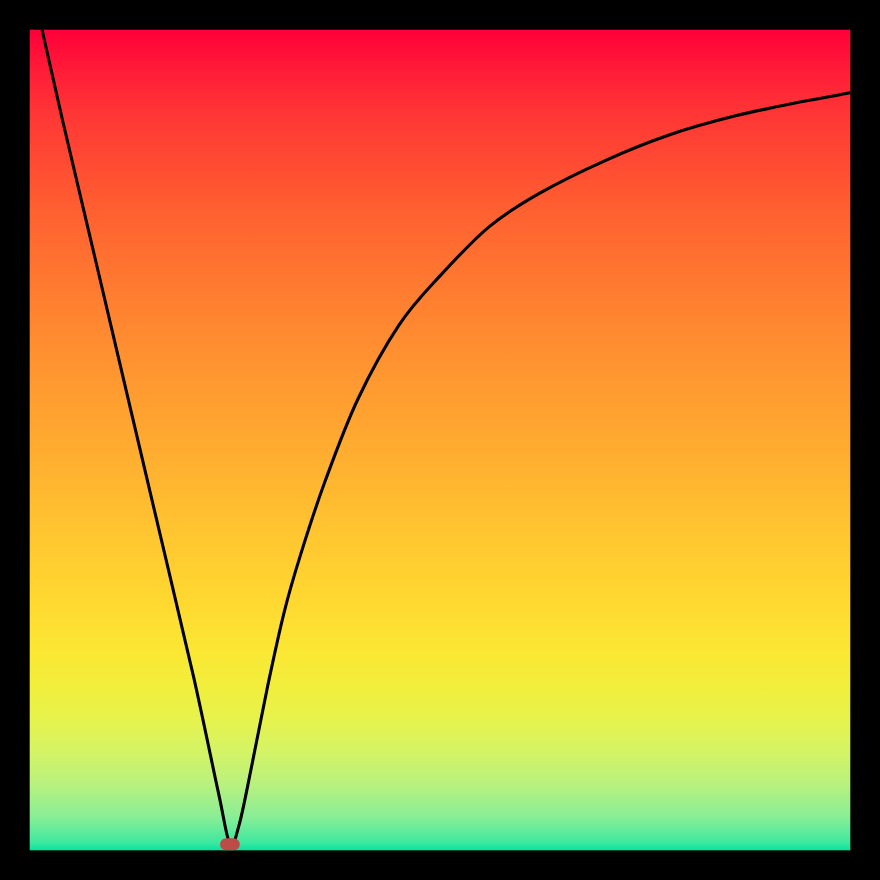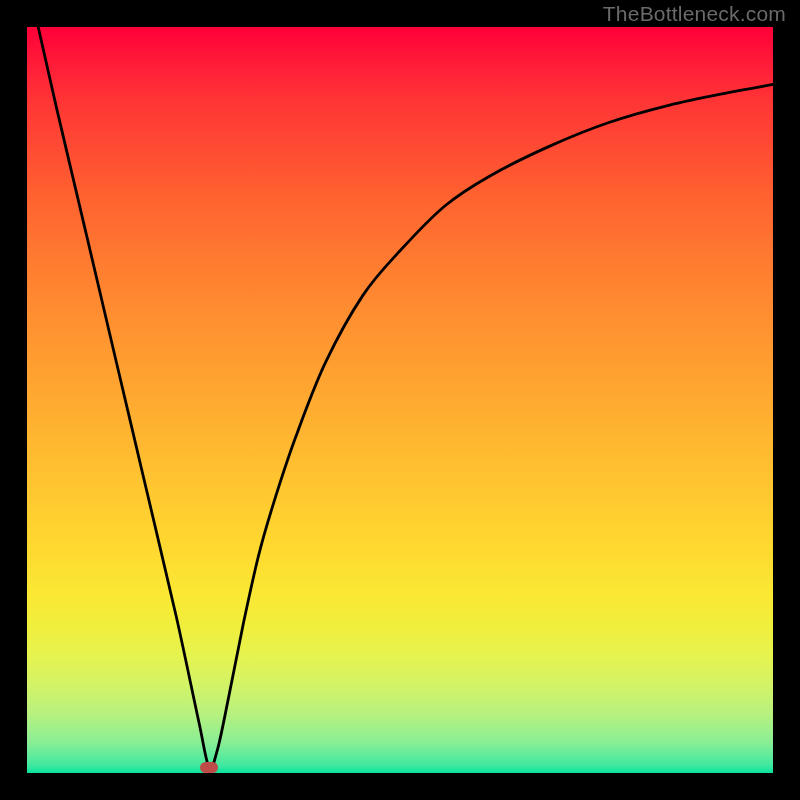--- a/index.html
+++ b/index.html
@@ -74,21 +74,20 @@
     width: 18px;
     height: 11px;
     border-radius: 6px;
     background: #bd4c49;
   }
 </style>
 </head>
 <body>
 
 <div class="frame">
-  <div class="watermark">TheBottleneck.com</div>
 
   <div class="plot">
     <svg class="curve" viewBox="0 0 746 746" preserveAspectRatio="none">
       <path d="M 11.19 0 C 14.3 13.7 21.8 47.2 29.8 82.1 C 37.9 116.9 49.7 166.6 59.7 208.9 C 69.6 251.2 79.6 293.4 89.5 335.7 C 99.5 378.0 109.4 420.2 119.4 462.5 C 129.3 504.8 140.5 550.8 149.2 589.3 C 157.9 627.9 166.1 668.7 171.6 693.8 C 177.1 718.9 178.9 735.1 182.0 740.0 C 185.1 745.0 187.0 735.1 190.2 723.6 C 193.5 712.2 197.1 692.5 201.4 671.4 C 205.8 650.3 211.4 620.4 216.3 596.8 C 221.3 573.2 226.3 549.6 231.3 529.7 C 236.2 509.8 240.0 497.3 246.2 477.4 C 252.4 457.5 259.9 433.9 268.6 410.3 C 277.3 386.7 287.2 359.3 298.4 335.7 C 309.6 312.1 323.3 287.2 335.7 268.6 C 348.1 249.9 359.3 238.7 373.0 223.8 C 386.7 208.9 402.8 191.5 417.8 179.0 C 432.7 166.6 445.1 159.1 462.5 149.2 C 479.9 139.3 502.3 128.3 522.2 119.4 C 542.1 110.4 562.0 102.3 581.9 95.5 C 601.8 88.6 621.7 83.3 641.6 78.3 C 661.5 73.4 683.8 69.1 701.2 65.6 C 718.6 62.2 738.5 58.8 746.0 57.4"></path>
     </svg>
     <div class="dot" style="left: 173.024px; top: 735.032px;"></div>
   </div>
 </div>
 
 </body></html>

